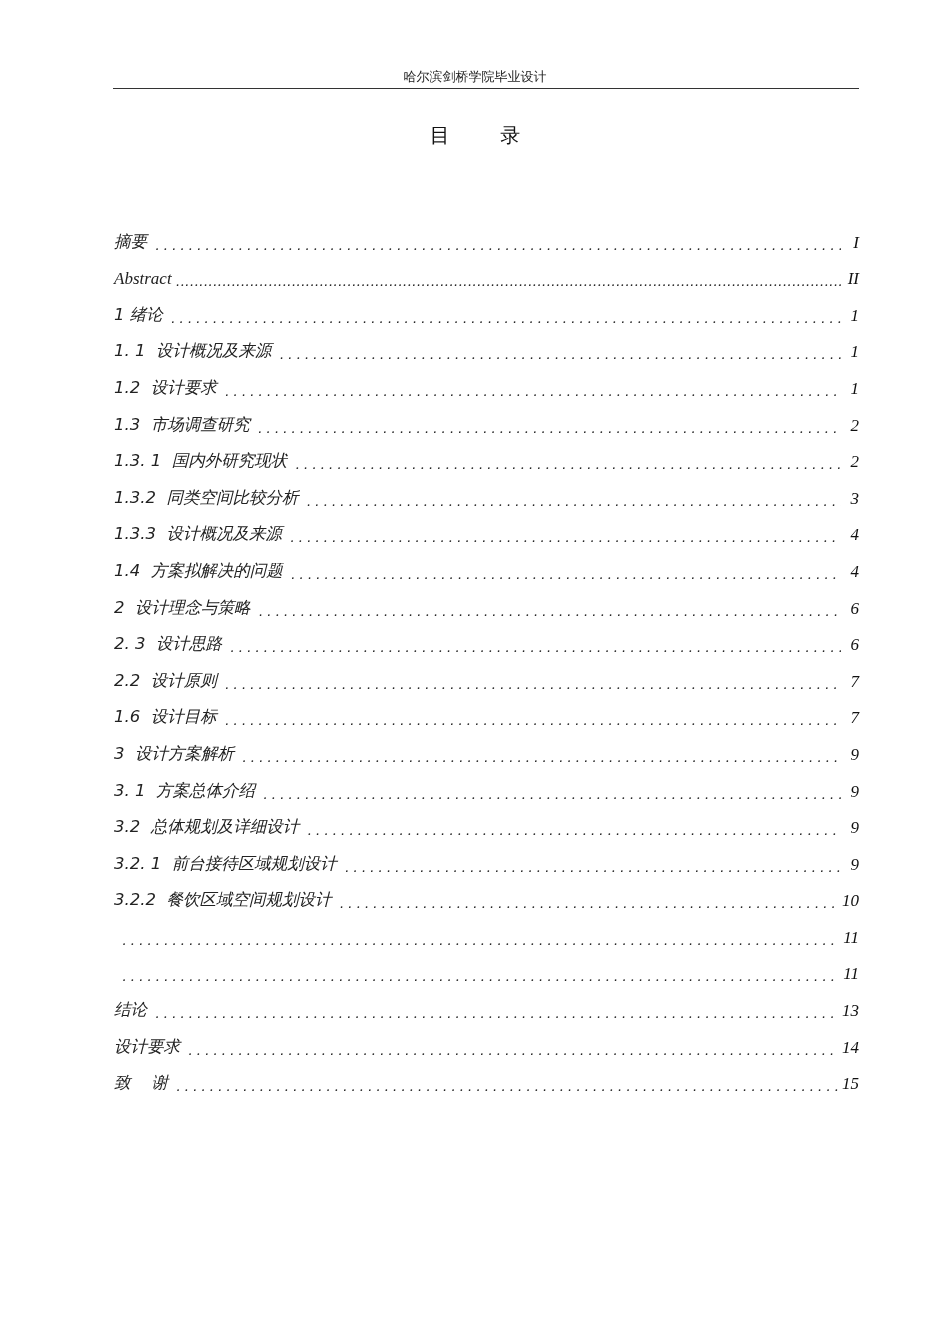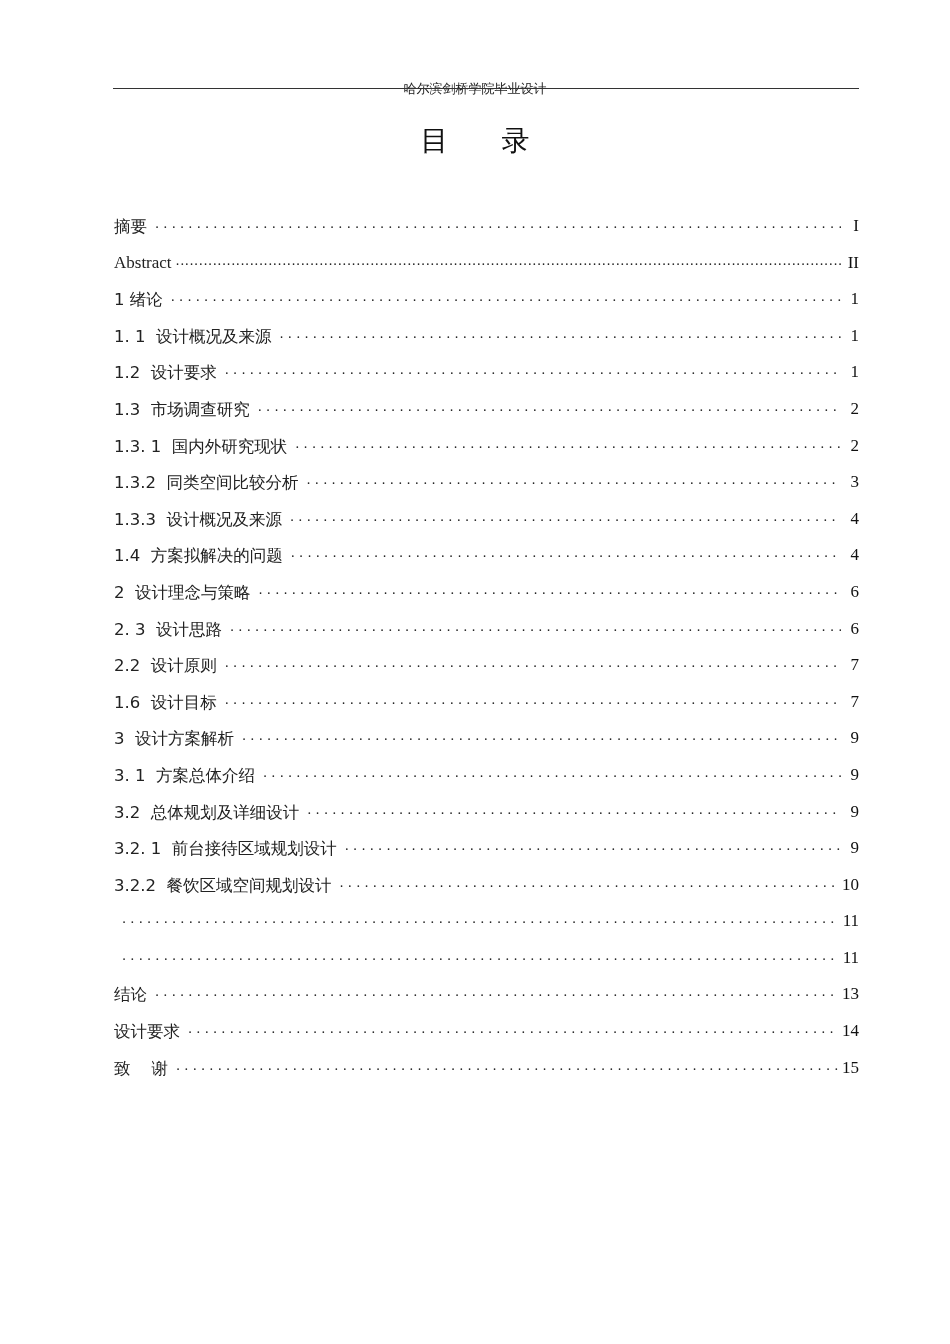--- a/index.html
+++ b/index.html
@@ -1,21 +1,21 @@
 <!DOCTYPE html>
 <html><head>
 <meta charset="utf-8">
 <style>
   html, body { margin: 0; padding: 0; background: #ffffff; }
   body { width: 950px; height: 1344px; position: relative; overflow: hidden; font-family: "DejaVu Serif", "Liberation Serif", serif; color: #111; }
-  .header-text { position: absolute; top: 80px; left: 0; width: 100%; text-align: center; font-size: 13px; color: #222; }
+  .header-text { position: absolute; top: 68px; left: 0; width: 100%; text-align: center; font-size: 13px; color: #222; }
   .header-rule { position: absolute; top: 88px; left: 113px; width: 746px; height: 0; border-top: 1px solid #333; }
-  .title { position: absolute; top: 122px; left: 0; width: 100%; text-align: center; font-family: "DejaVu Sans", sans-serif; font-size: 28px; letter-spacing: 22px; padding-left: 22px; box-sizing: border-box; }
+  .title { position: absolute; top: 122px; left: 0; width: 100%; text-align: center; font-family: "DejaVu Sans", sans-serif; font-size: 20px; letter-spacing: 22px; padding-left: 22px; box-sizing: border-box; }
   .toc { position: absolute; top: 216px; left: 114px; width: 745px; }
-  .row { display: flex; align-items: flex-start; height: 36.6px; font-size: 17px; }
+  .row { display: flex; align-items: flex-end; height: 36.6px; font-size: 17px; font-style: italic; }
   .label { white-space: pre; font-family: "DejaVu Sans", sans-serif; font-size: 16.5px; color: #222; }
   .label.serif { font-family: "Liberation Serif", serif; font-size: 17px; }
   .dots { flex: 1; overflow: hidden; white-space: nowrap; margin: 0 4px 0 8px; letter-spacing: 4.2px; font-size: 13px; color: #222; }
   .dots.tight { letter-spacing: 0.5px; margin-left: 4px; margin-right: 2px; }
   .page { font-family: "Liberation Serif", serif; font-size: 17px; min-width: 14px; text-align: right; }
 </style>
 </head>
 <body>
 
 <div class="header-text">哈尔滨剑桥学院毕业设计</div>

